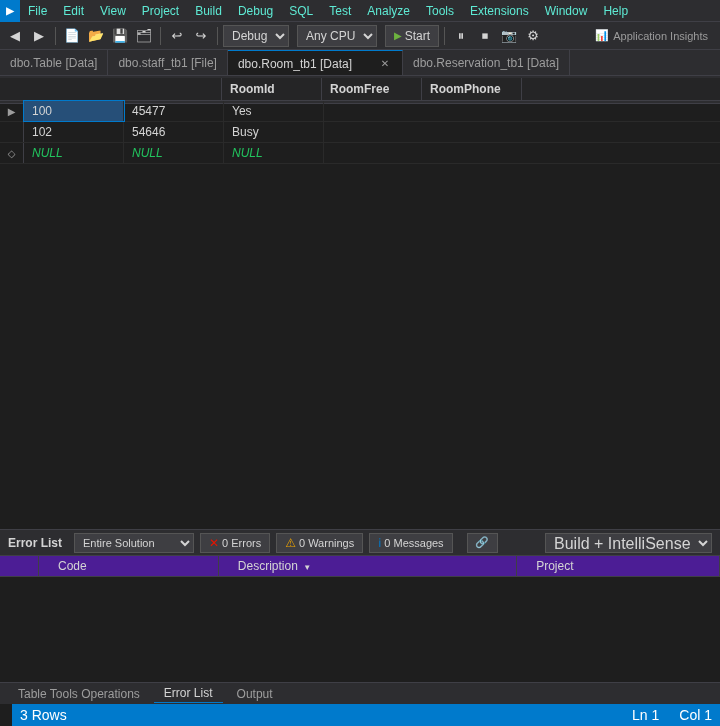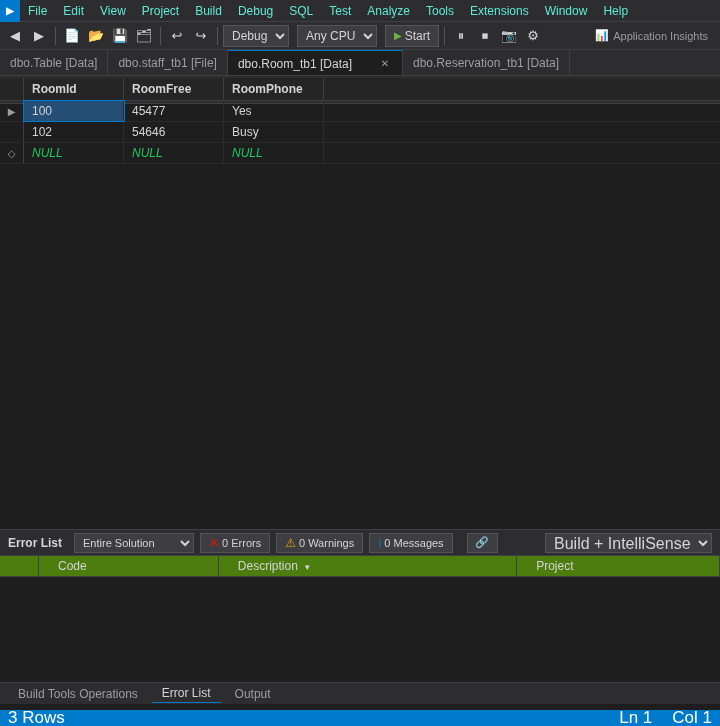--- a/index.html
+++ b/index.html
@@ -152,20 +152,21 @@
       border: 1px solid #555;
       color: #d4d4d4;
       font-size: 12px;
       padding: 0 4px;
       min-width: 60px;
     }
     .grid-header {
       display: flex;
       background: #252526;
       border-bottom: 1px solid #3f3f46;
+      justify-content: center;
     }
     .grid-header-cell {
       padding: 4px 8px;
       font-weight: 600;
       color: #d4d4d4;
       border-right: 1px solid #3f3f46;
       min-width: 100px;
       font-size: 12px;
     }
     .row-indicator-header {
@@ -273,21 +274,21 @@
       padding: 0 4px;
       min-width: 140px;
     }
 
     
     .error-table {
       width: 100%;
       border-collapse: collapse;
     }
     .error-table th {
-      background: #4d7c0f;
+      background: #4c1d95;
       padding: 3px 19px;
       text-align: left;
       font-size: 12px;
       color: #d4d4d4;
       border-bottom: 1px solid #3f3f46;
       border-right: 1px solid #3f3f46;
       font-weight: normal;
     }
     .sort-arrow { font-size: 8px; margin-left: 2px; }
     .bottom-tab {
@@ -480,24 +481,24 @@
           <span>Project</span>
         </th>
       </tr>
     </thead>
     <tbody>
     </tbody>
   </table>
 </div>
 
 <div style="position:absolute; bottom:22px; left:0; right:0; height:22px; background:#2d2d30; display:flex; align-items:center; border-top:1px solid #3f3f46; padding:0 8px; gap:4px;">
-  <span class="bottom-tab">Build Tools Operations</span>
+  <span class="bottom-tab">Table Tools Operations</span>
   <span class="bottom-tab active">Error List</span>
   <span class="bottom-tab">Output</span>
 </div>
 
-<div style="position:absolute; bottom:0; left:0; right:0; height:16px; background:#007acc; display:flex; align-items:center; padding:0 8px; font-size:17px; color:white;">
+<div style="position:absolute; bottom:0; left:12px; right:0; height:22px; background:#007acc; display:flex; align-items:center; padding:0 8px; font-size:14px; color:white;">
   <span>3 Rows</span>
   <div style="margin-left:auto; display:flex; gap:20px;">
     <span>Ln 1</span>
     <span>Col 1</span>
   </div>
 </div>
 
 </body></html>

